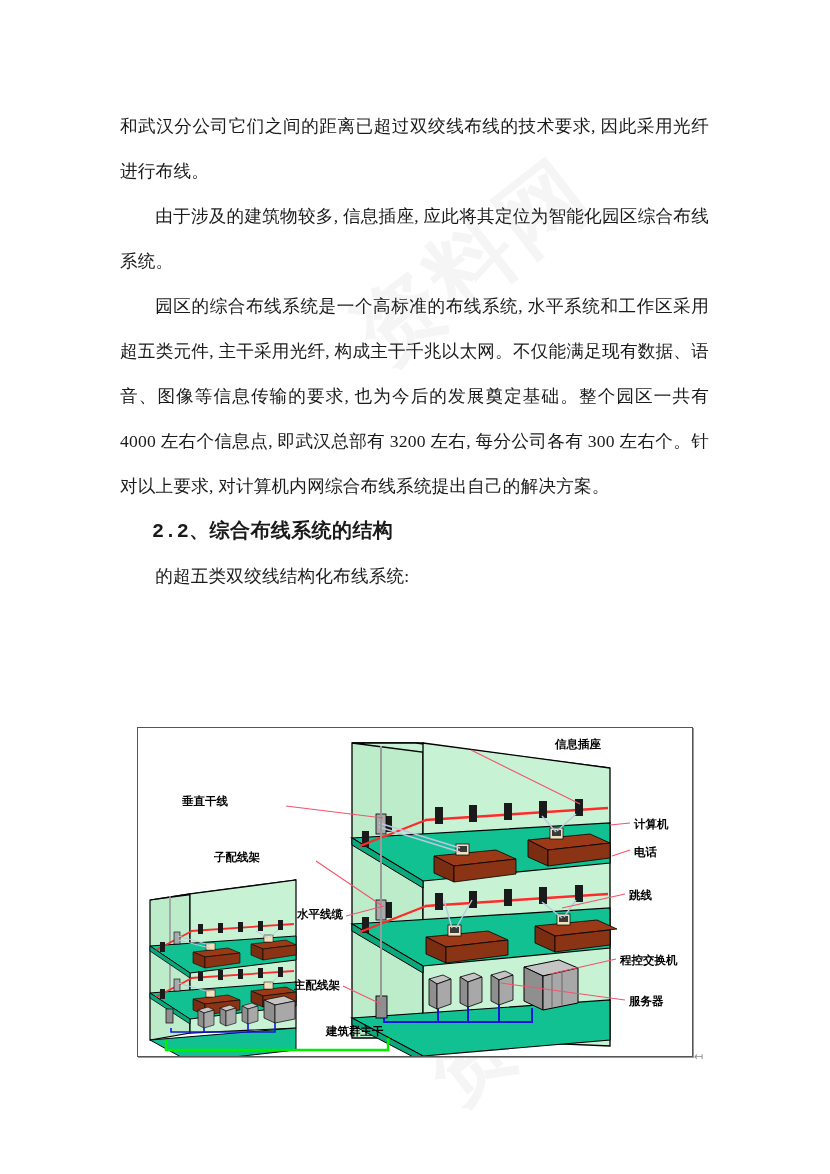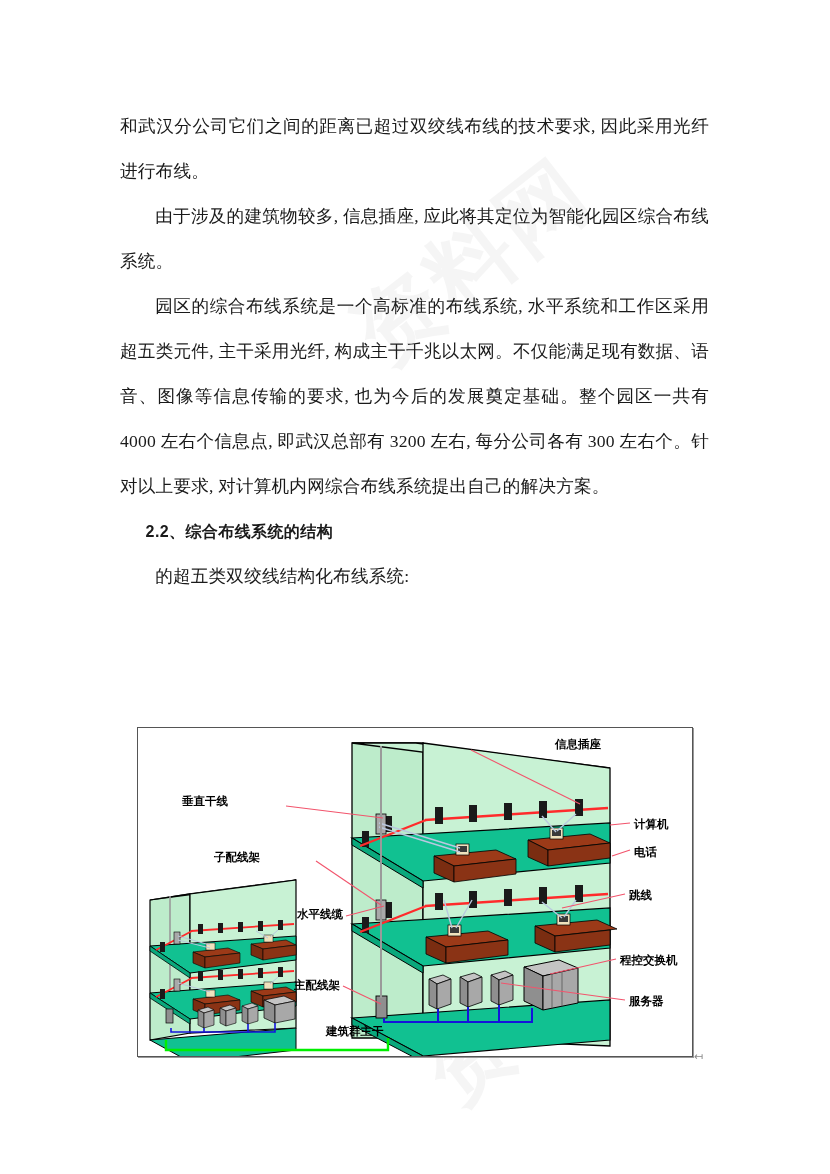--- a/index.html
+++ b/index.html
@@ -57,22 +57,22 @@
     line-height: 45px;
     text-align: justify;
     text-justify: inter-ideograph;
     letter-spacing: 0.2px;
   }
   p.indent { text-indent: 2em; }
   p.noindent { text-indent: 0; }
 
   h3.heading {
     margin: 0;
-    font-family: Liberation Sans, sans-serif;
-    font-size: 16px;
+    font-family: Liberation Mono, monospace;
+    font-size: 20px;
     font-weight: bold;
     line-height: 45px;
     text-indent: 1.6em;
     letter-spacing: 0.4px;
   }
 
   
   .figure-wrap {
     position: absolute;
     left: 137px;

